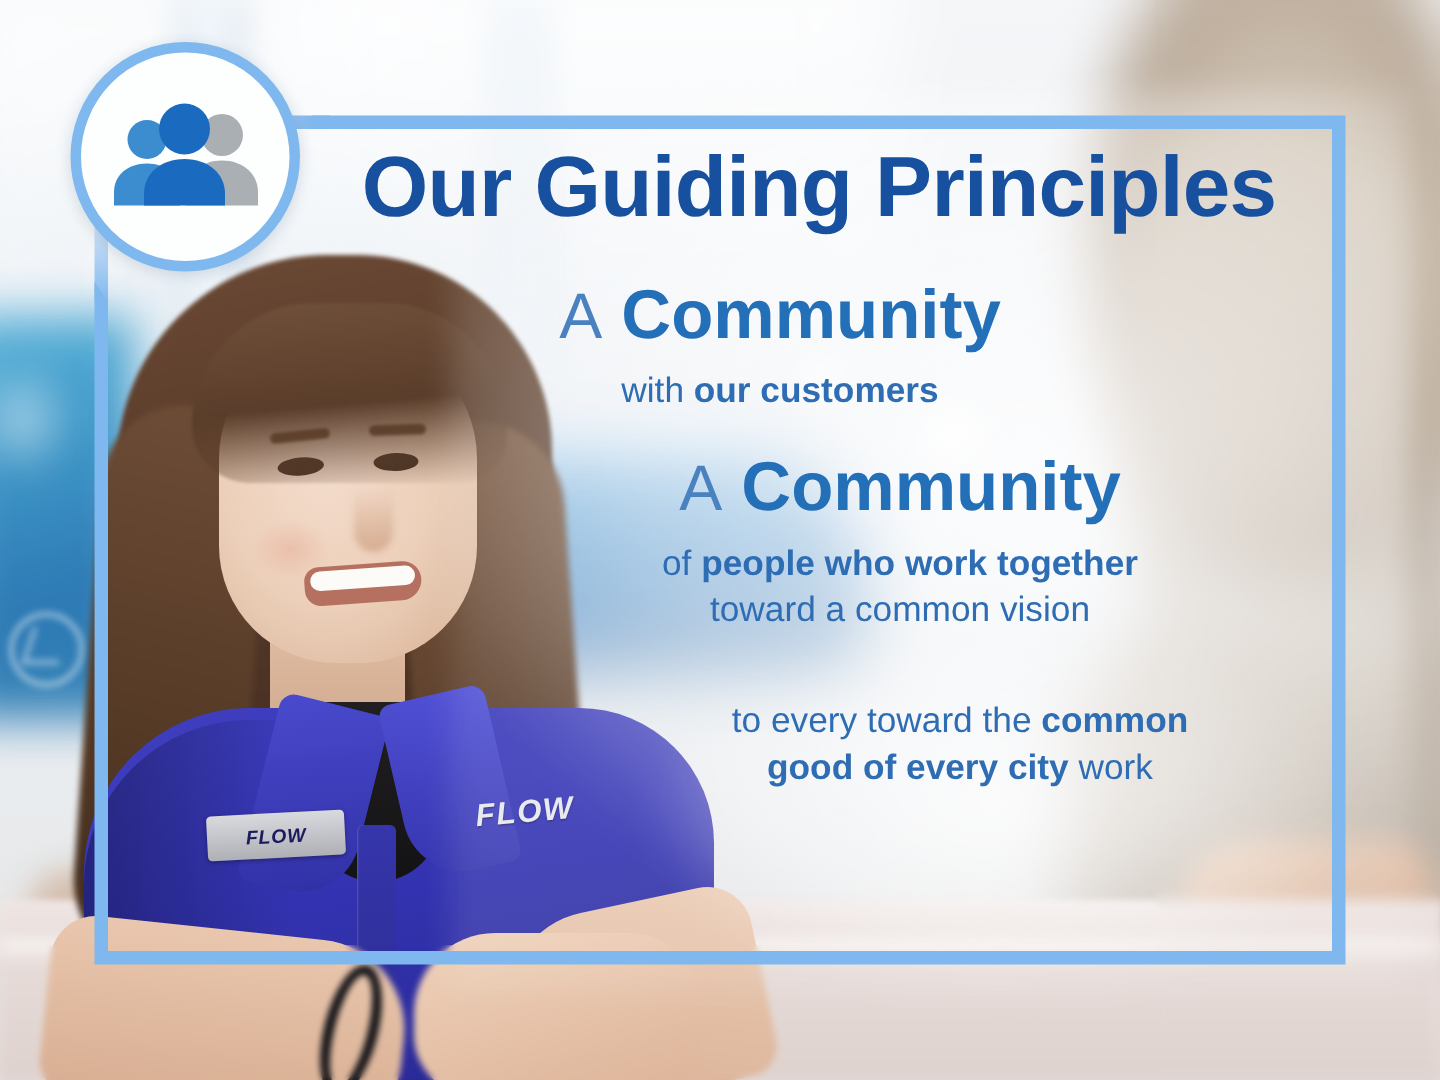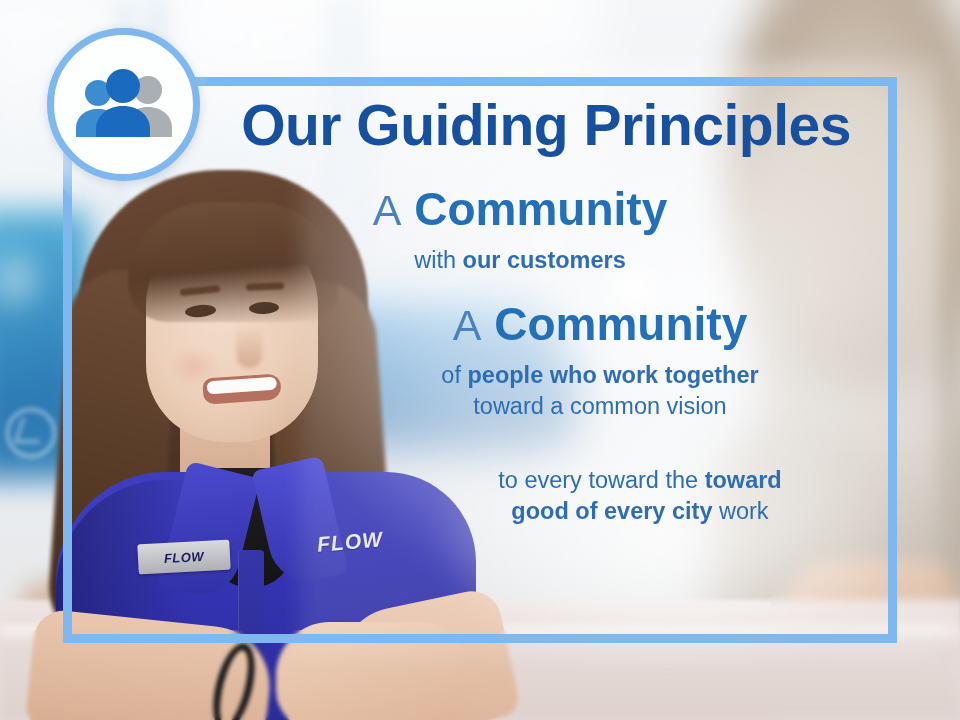--- a/index.html
+++ b/index.html
@@ -492,18 +492,18 @@
       <span class="word">Community</span>
     </div>
     <div class="sub">
       <div><span class="n">of </span><span class="b">people who work together</span></div>
       <div class="n">toward a common vision</div>
     </div>
   </div>
 
   <div class="block" id="b3">
     <div class="sub">
-      <div><span class="n">to every toward the </span><span class="b">toward</span></div>
+      <div><span class="n">to every toward the </span><span class="b">common</span></div>
       <div><span class="b">good of every city</span><span class="n"> work</span></div>
     </div>
   </div>
 
 </div>
 
 </body></html>

